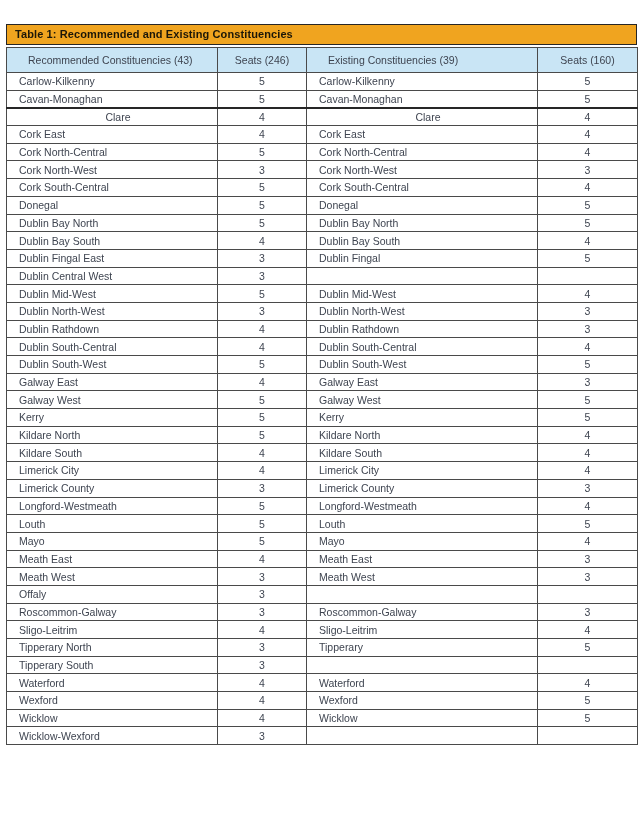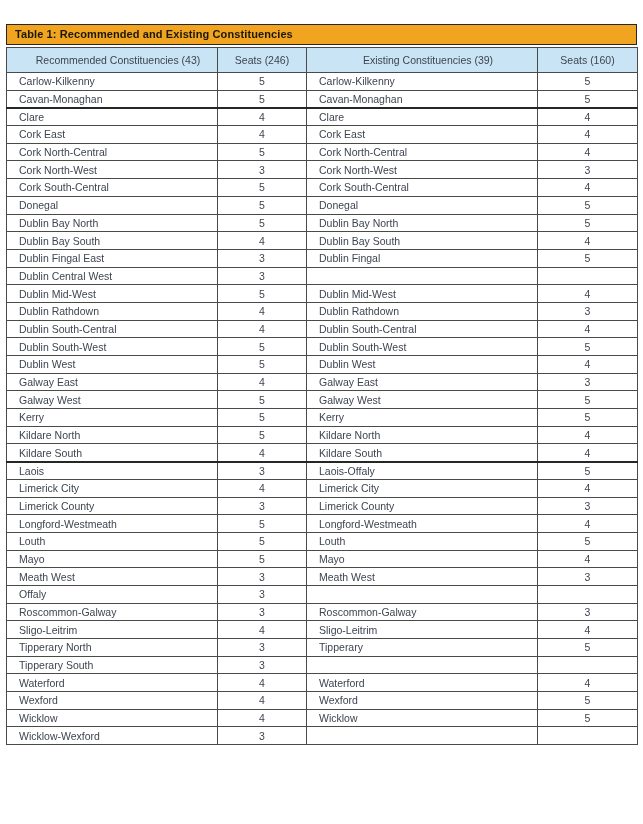--- a/index.html
+++ b/index.html
@@ -54,29 +54,29 @@
     color:var(--text);
     overflow:hidden;
     white-space:nowrap;
   }
   th{
     background:var(--header-bg);
     height:25px;
     font-size:10.5px;
     font-weight:normal;
   }
-  th.name{text-align:center;padding-left:12px;}
+  th.name{text-align:left;padding-left:21px;}
   th.seats{text-align:center;}
   td{
     height:17.7px;
     font-size:10.5px;
   }
   td.name{text-align:left;padding-left:12px;}
   td.seats{text-align:center;}
-  tr.thick td{border-top:2.5px solid var(--border-heavy);}
+  tr.thick td{border-top:2.5px solid var(--border-heavy);text-align:center;}
 </style>
 </head>
 <body>
 
 <div class="page">
   <div class="table-wrap">
 
     <div class="title-bar">Table 1: Recommended and Existing Constituencies</div>
 
     <table>
@@ -167,44 +167,44 @@
             <td class="name"></td>
             <td class="seats"></td>
           </tr>
           <tr>
             <td class="name">Dublin Mid-West</td>
             <td class="seats">5</td>
             <td class="name">Dublin Mid-West</td>
             <td class="seats">4</td>
           </tr>
           <tr>
+            <td class="name">Dublin North-West</td>
+            <td class="seats">3</td>
+            <td class="name">Dublin North-West</td>
+            <td class="seats">3</td>
+          </tr>
+          <tr>
             <td class="name">Dublin Rathdown</td>
             <td class="seats">4</td>
             <td class="name">Dublin Rathdown</td>
             <td class="seats">3</td>
           </tr>
           <tr>
             <td class="name">Dublin South-Central</td>
             <td class="seats">4</td>
             <td class="name">Dublin South-Central</td>
             <td class="seats">4</td>
           </tr>
           <tr>
             <td class="name">Dublin South-West</td>
             <td class="seats">5</td>
             <td class="name">Dublin South-West</td>
             <td class="seats">5</td>
           </tr>
           <tr>
-            <td class="name">Dublin West</td>
-            <td class="seats">5</td>
-            <td class="name">Dublin West</td>
-            <td class="seats">4</td>
-          </tr>
-          <tr>
             <td class="name">Galway East</td>
             <td class="seats">4</td>
             <td class="name">Galway East</td>
             <td class="seats">3</td>
           </tr>
           <tr>
             <td class="name">Galway West</td>
             <td class="seats">5</td>
             <td class="name">Galway West</td>
             <td class="seats">5</td>
@@ -220,26 +220,20 @@
             <td class="seats">5</td>
             <td class="name">Kildare North</td>
             <td class="seats">4</td>
           </tr>
           <tr>
             <td class="name">Kildare South</td>
             <td class="seats">4</td>
             <td class="name">Kildare South</td>
             <td class="seats">4</td>
           </tr>
-          <tr class="thick">
-            <td class="name">Laois</td>
-            <td class="seats">3</td>
-            <td class="name">Laois-Offaly</td>
-            <td class="seats">5</td>
-          </tr>
           <tr>
             <td class="name">Limerick City</td>
             <td class="seats">4</td>
             <td class="name">Limerick City</td>
             <td class="seats">4</td>
           </tr>
           <tr>
             <td class="name">Limerick County</td>
             <td class="seats">3</td>
             <td class="name">Limerick County</td>
@@ -255,20 +249,26 @@
             <td class="name">Louth</td>
             <td class="seats">5</td>
             <td class="name">Louth</td>
             <td class="seats">5</td>
           </tr>
           <tr>
             <td class="name">Mayo</td>
             <td class="seats">5</td>
             <td class="name">Mayo</td>
             <td class="seats">4</td>
+          </tr>
+          <tr>
+            <td class="name">Meath East</td>
+            <td class="seats">4</td>
+            <td class="name">Meath East</td>
+            <td class="seats">3</td>
           </tr>
           <tr>
             <td class="name">Meath West</td>
             <td class="seats">3</td>
             <td class="name">Meath West</td>
             <td class="seats">3</td>
           </tr>
           <tr>
             <td class="name">Offaly</td>
             <td class="seats">3</td>

